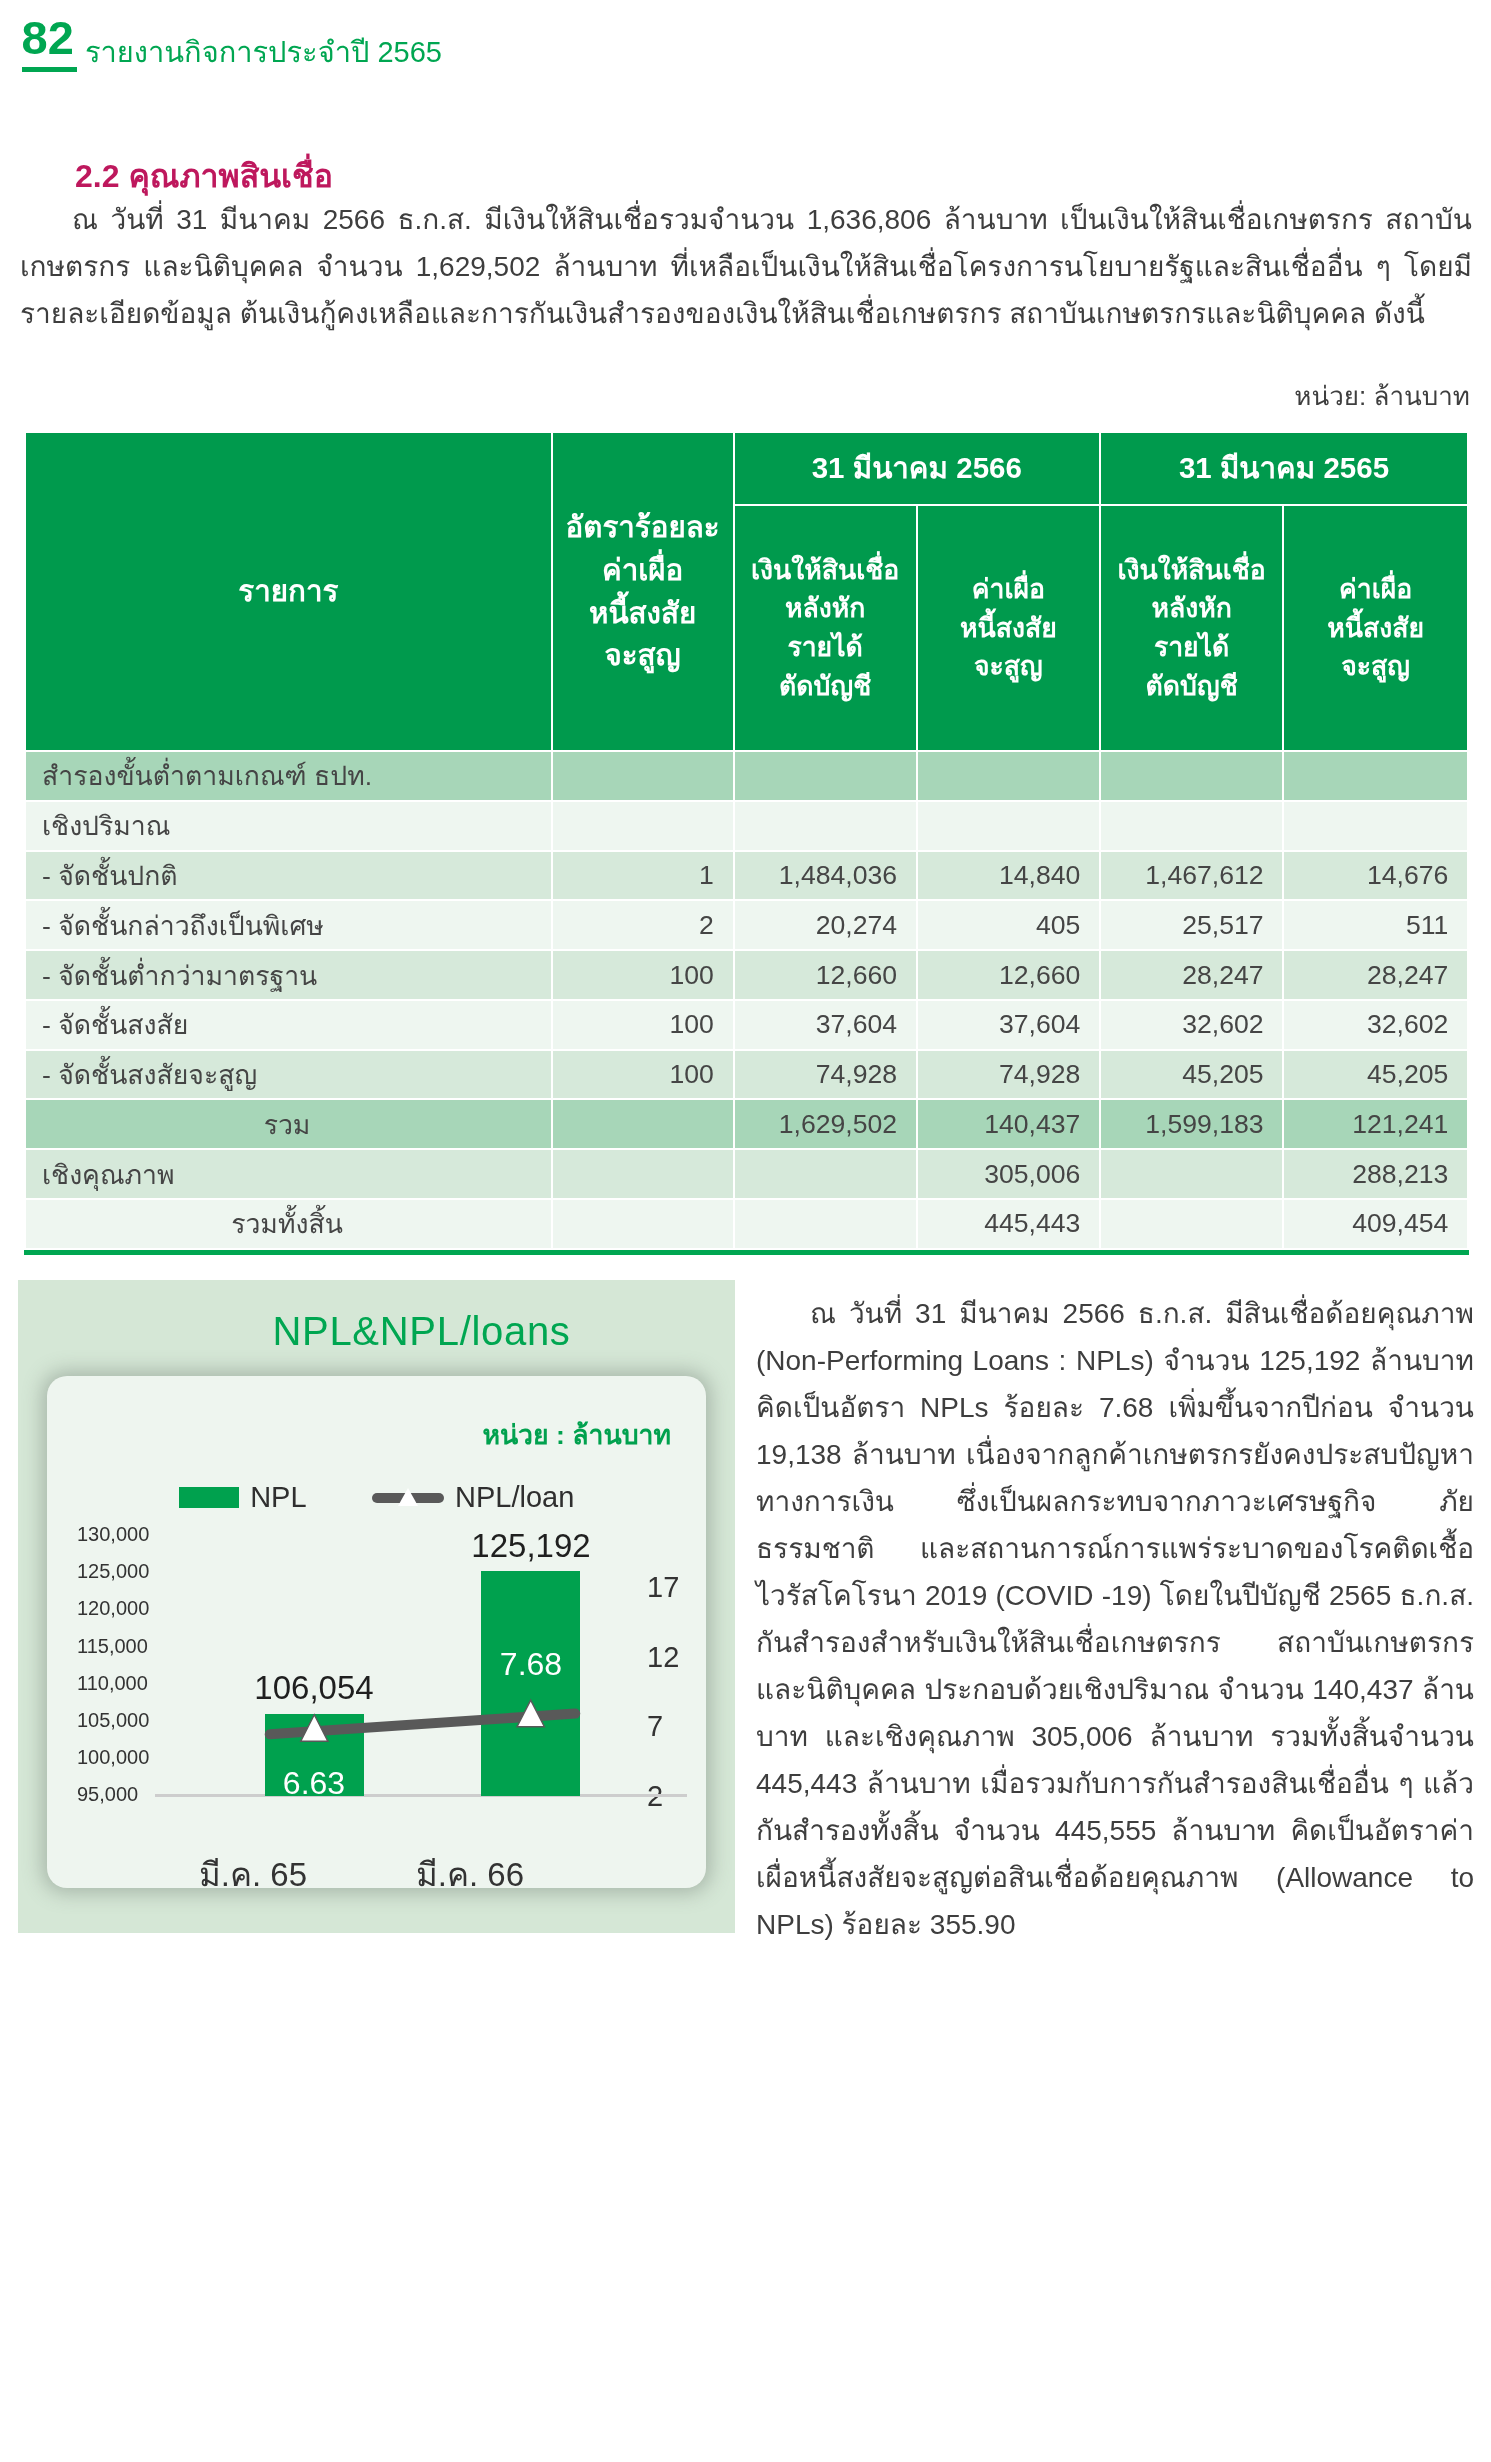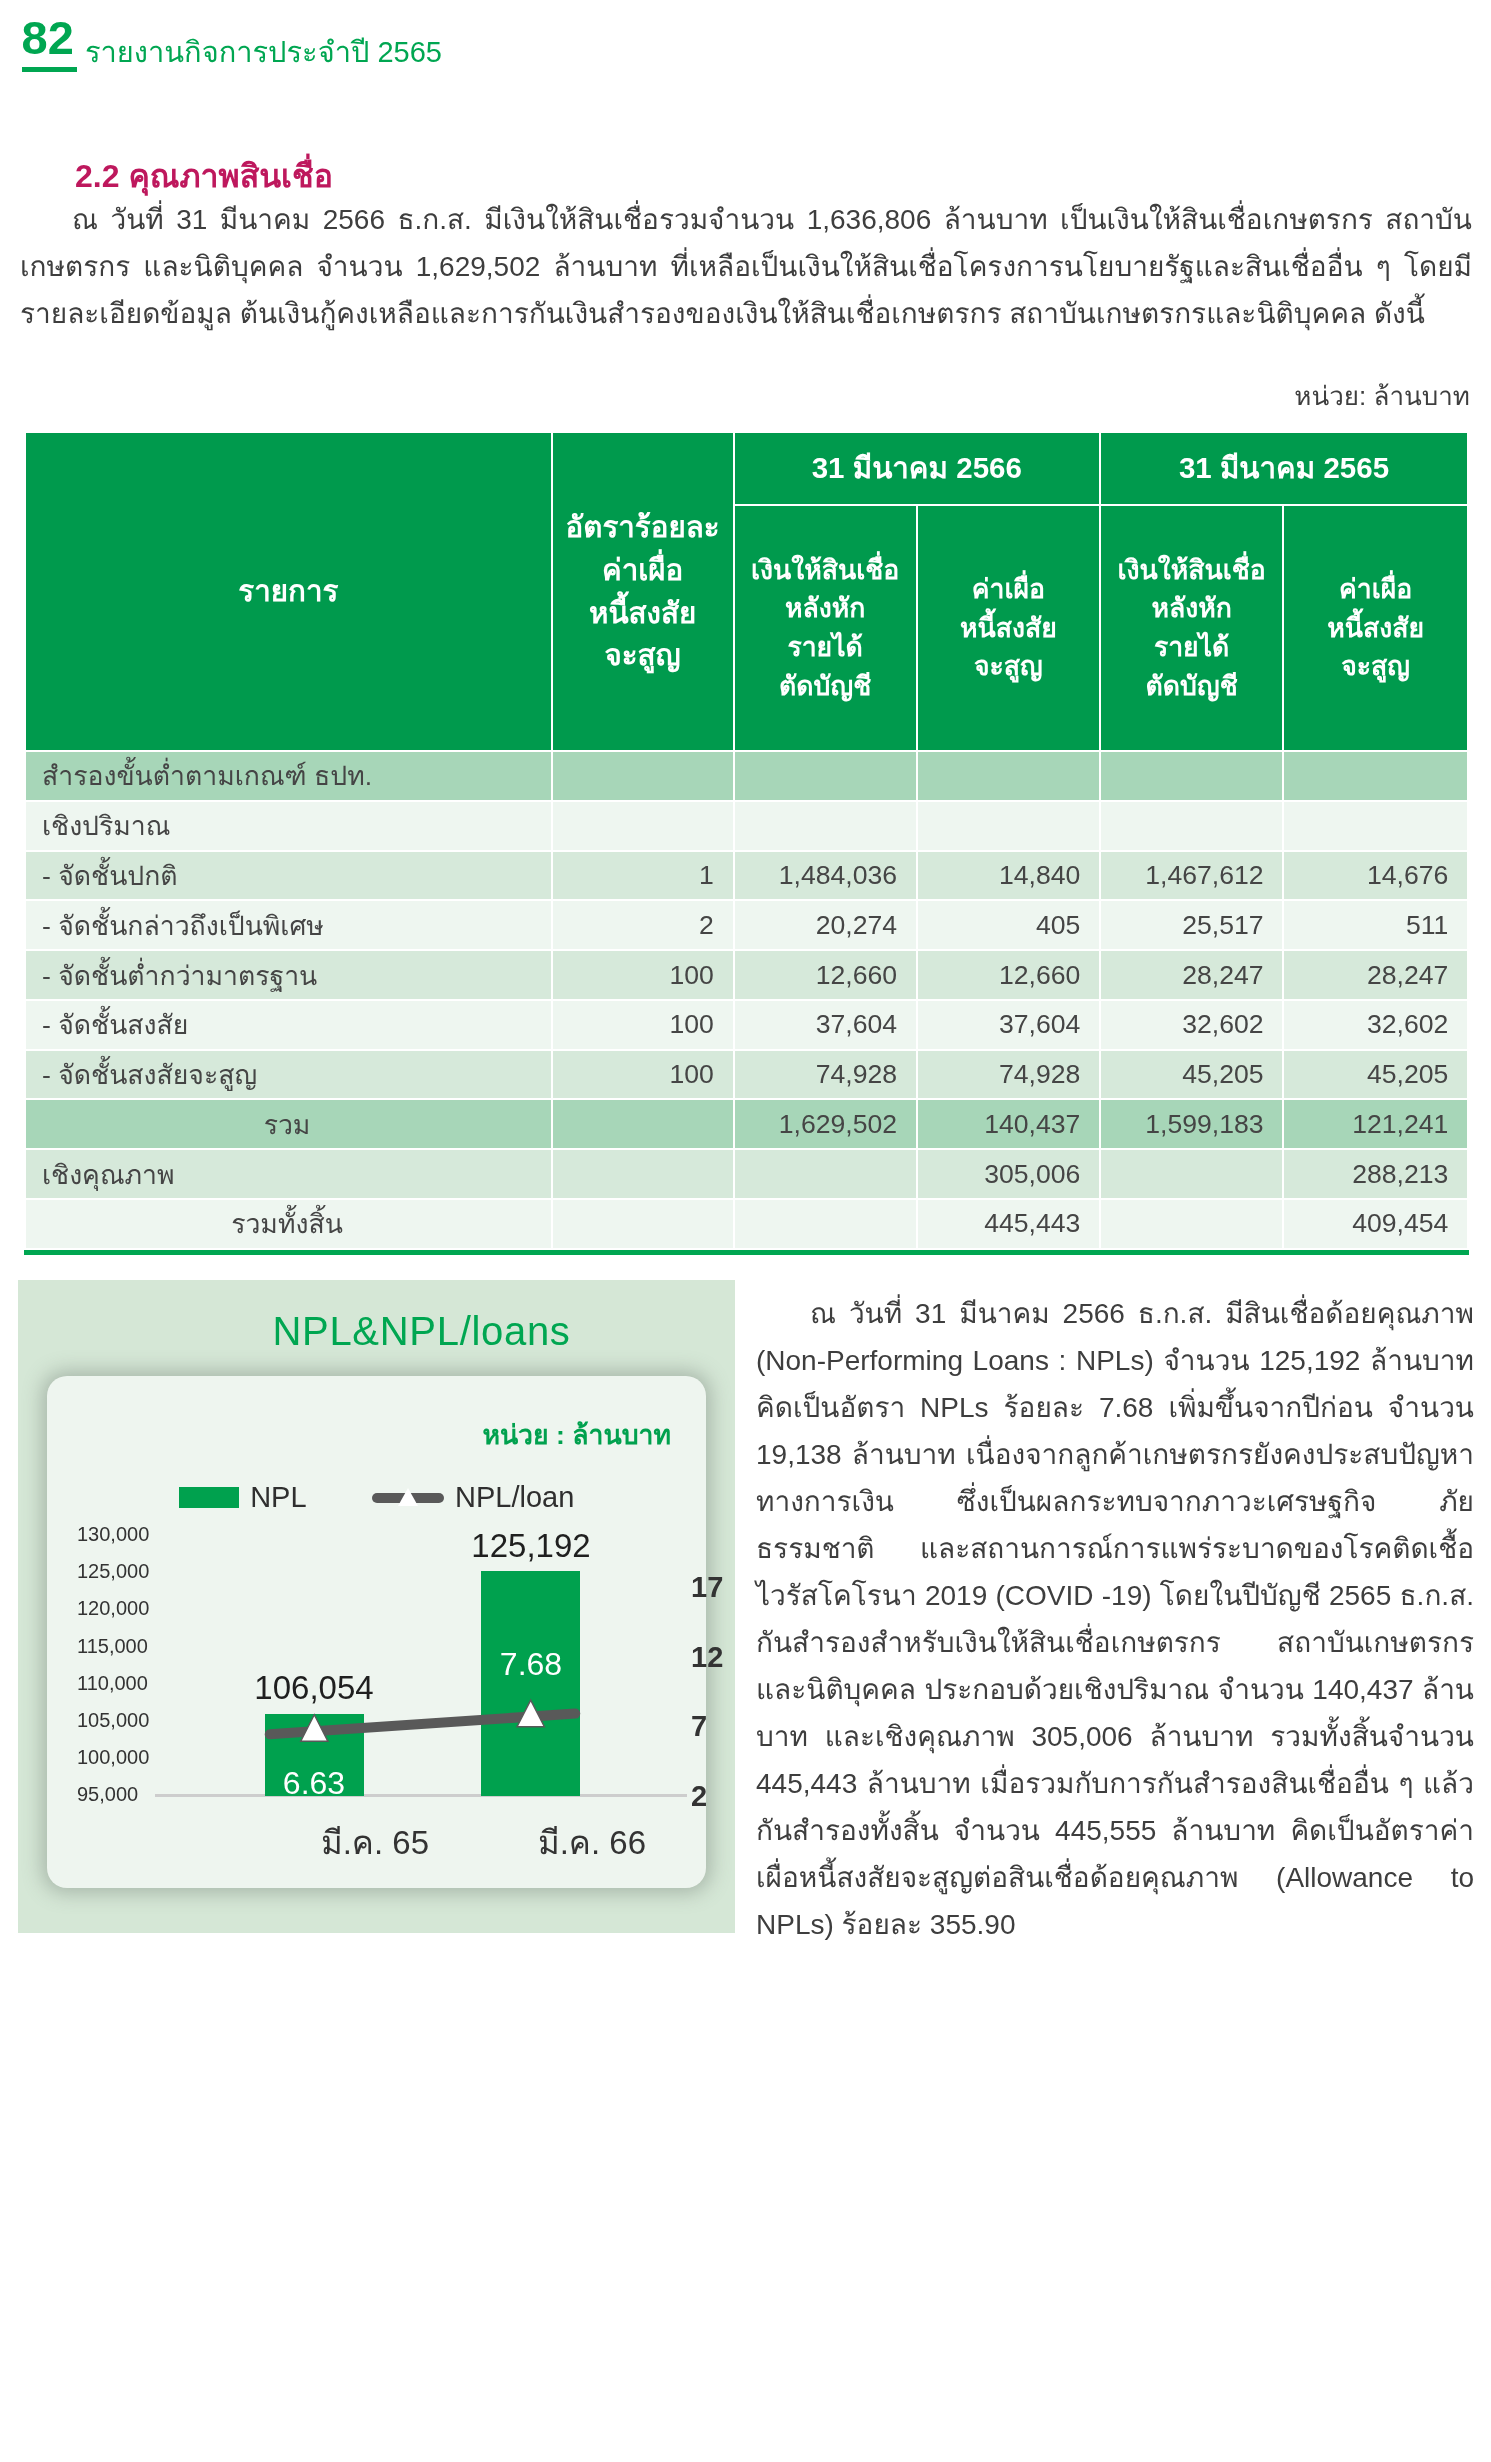--- a/index.html
+++ b/index.html
@@ -69,30 +69,30 @@
   }
   .leg-item{display:flex;align-items:center;gap:11.5px;}
   .swatch-bar{width:60px;height:21.6px;background:#00a14e;display:inline-block;}
   .swatch-line{position:relative;width:72px;height:10px;background:#595959;border-radius:5px;display:inline-block;}
   .swatch-line .tri{
     position:absolute;left:50%;top:50%;margin-left:-10px;margin-top:-9.3px;width:0;height:0;
     border-left:10px solid transparent;border-right:10px solid transparent;border-bottom:18px solid #ffffff;
   }
   .lticks{position:absolute;left:40px;top:160px;width:101px;height:260px;}
   .lticks span{position:absolute;right:10px;width:100%;text-align:left;font-size:20px;color:#333;}
-  .rticks{position:absolute;left:644px;top:160px;width:79px;height:260px;font-weight:bold;}
+  .rticks{position:absolute;left:600px;top:160px;width:79px;height:260px;}
   .rticks span{position:absolute;left:0;font-size:29px;color:#333;}
   .baseline{position:absolute;left:108px;top:418px;width:532px;height:2.9px;background:#cdcdcd;}
   .plotarea{position:absolute;left:140px;top:160px;width:471px;height:260px;}
   .bar{position:absolute;bottom:0;width:99px;background:#00a14e;z-index:1;}
   .barlab{position:absolute;width:230px;text-align:center;font-size:33px;color:#1f1f1f;z-index:3;}
   .wlab{position:absolute;width:144px;text-align:center;font-size:32px;color:#ffffff;z-index:3;}
   .linelayer{position:absolute;left:0;top:0;z-index:2;}
   .xlabels{position:absolute;left:140px;top:440px;width:471px;height:43px;}
-  .xlabels span{position:absolute;width:230px;text-align:right;font-size:33px;color:#333;}
+  .xlabels span{position:absolute;width:230px;text-align:left;font-size:33px;color:#333;margin-top:32px;}
   
   .aside-text{
     position:absolute;left:756px;top:1290px;width:718px;
     font-size:28px;line-height:47px;text-align:justify;text-indent:54px;color:#3e3e3e;
   }
 </style>
 </head>
 <body>
 
 <div class="page-num">82</div>

